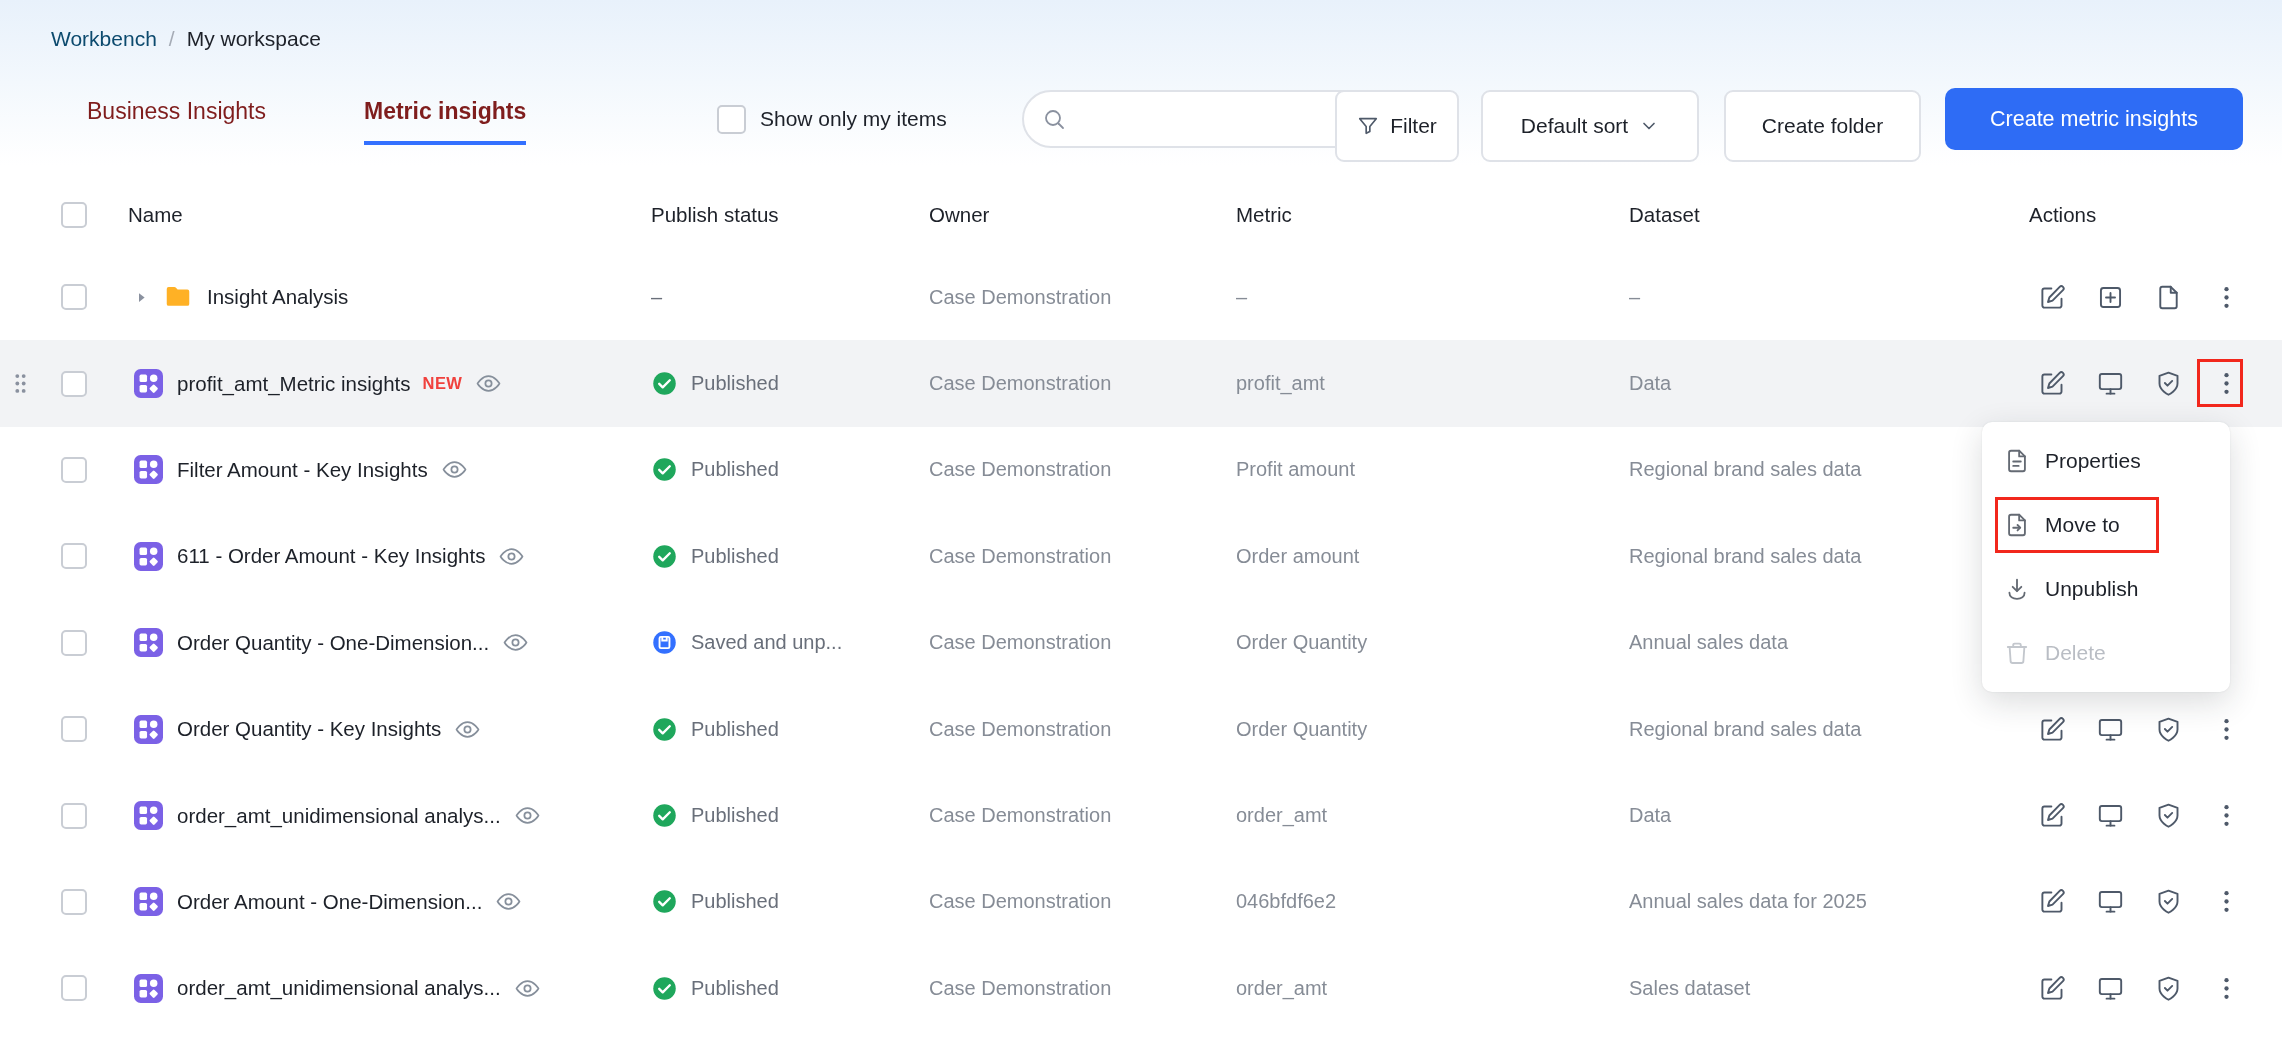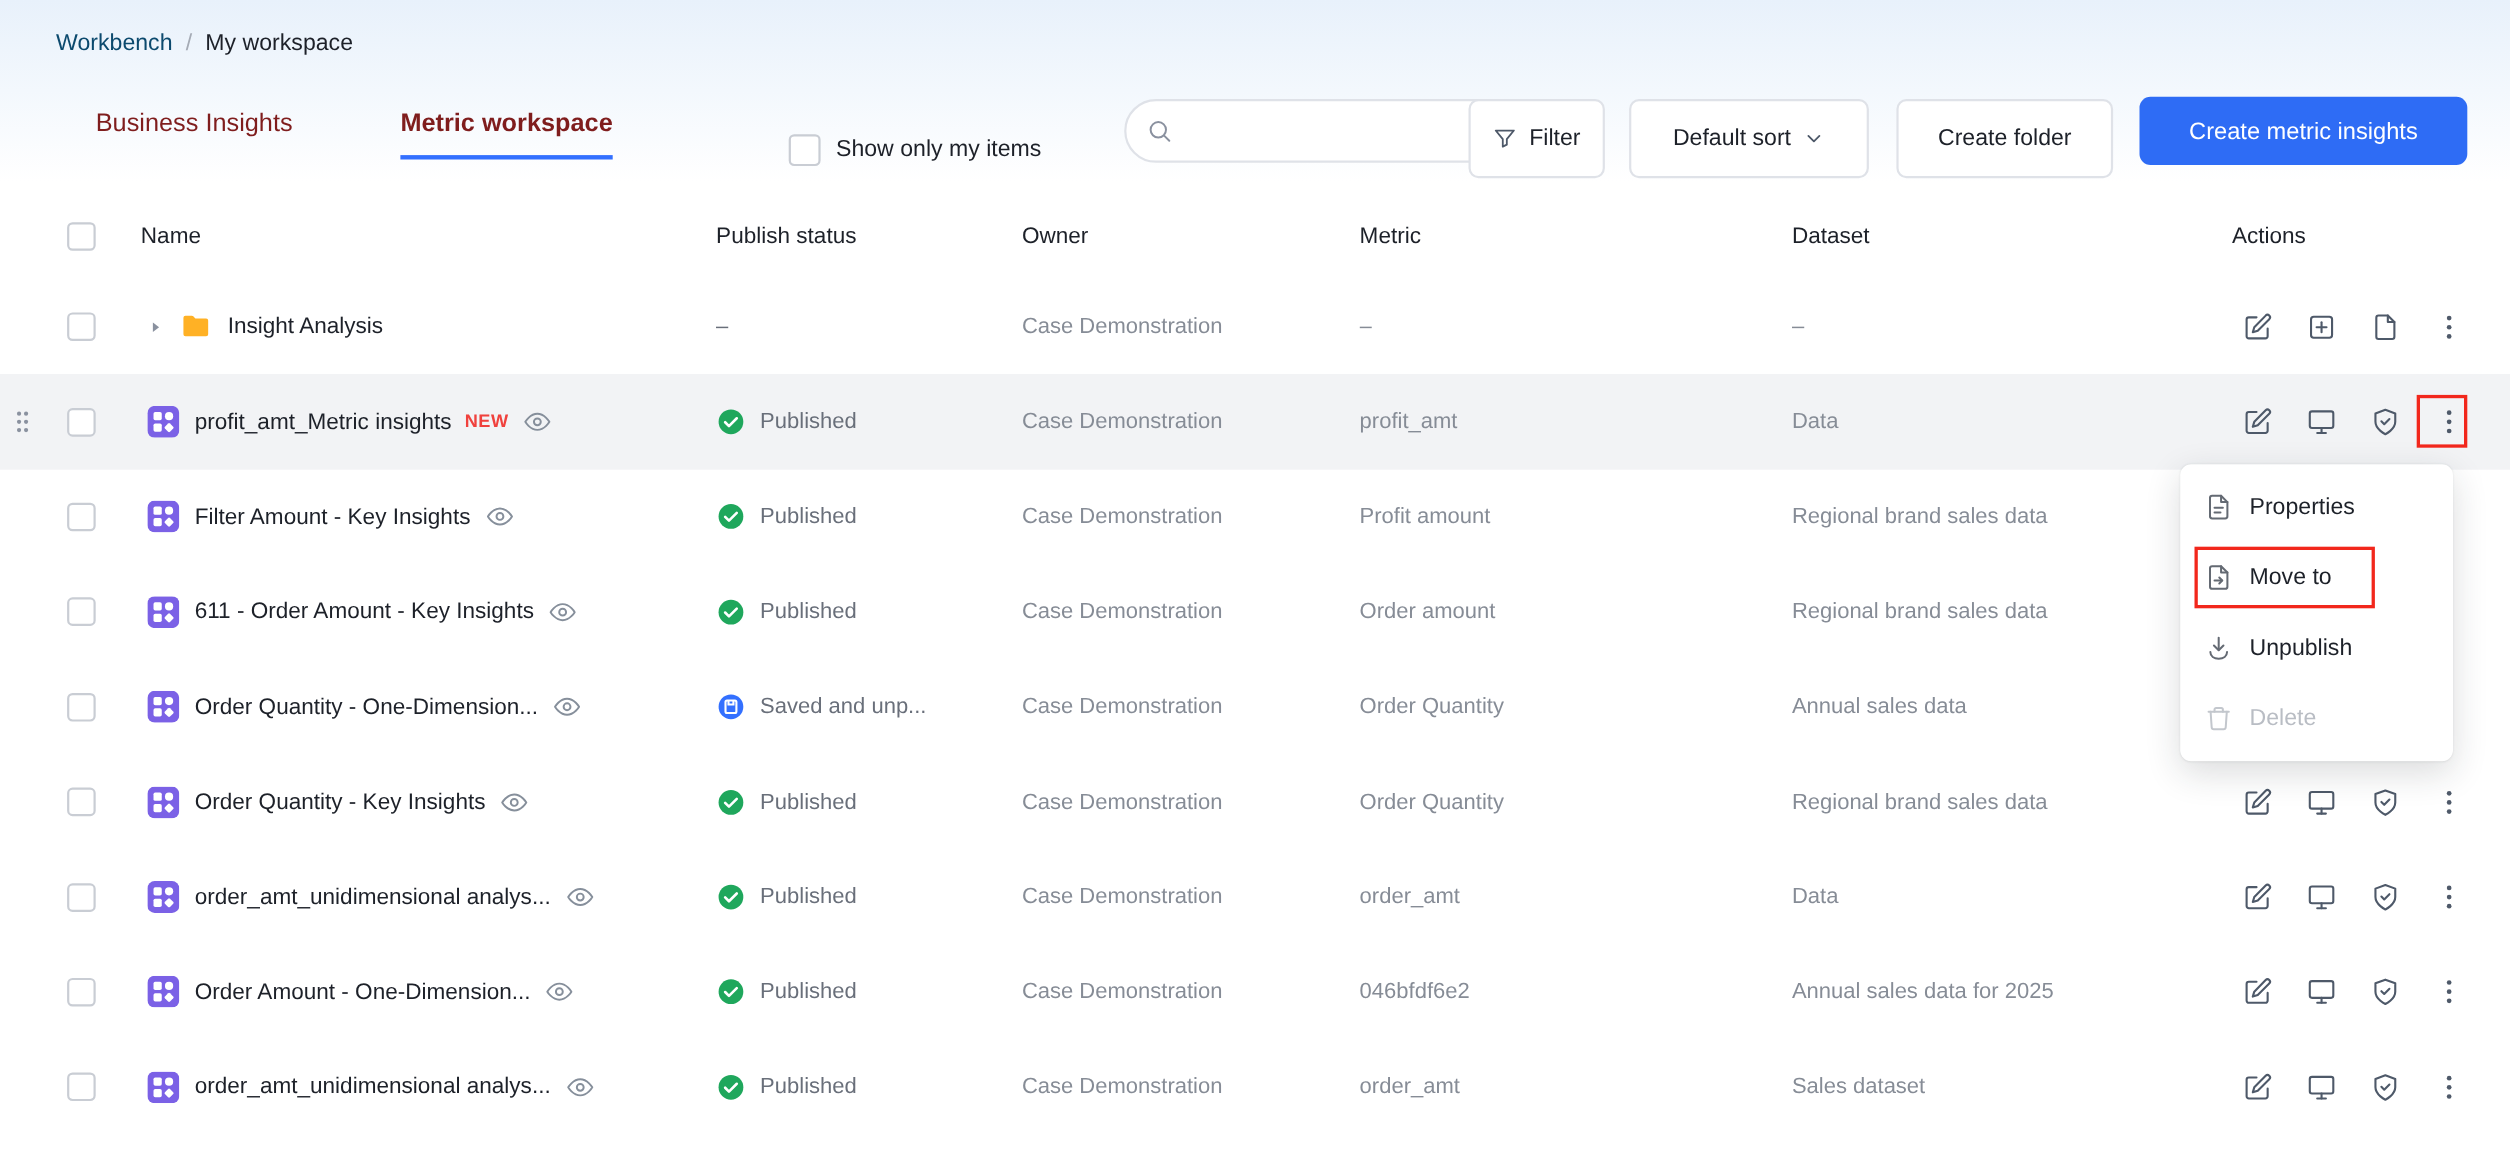--- a/index.html
+++ b/index.html
@@ -20,21 +20,21 @@
   .crumb-current { color:#1d2129; font-weight:500; }
 
   
   .tabs { position:absolute; left:51px; top:98px; display:flex; gap:62px; font-size:23px; }
   .tab { padding-bottom:16px; cursor:pointer; color:#7f1d1d;margin-left:36px; }
   .tab.active { font-weight:700; border-bottom:4px solid #3370ff; }
 
   .chk {
     width:29px; height:29px; border:2px solid #c9cdd4; border-radius:5px; background:#fff; flex:0 0 auto;
   }
-  .show-only { position:absolute; left:717px; top:107px; height:58px; display:flex; align-items:center; gap:14px; font-size:21px; }
+  .show-only { position:absolute; left:717px; top:90px; height:58px; display:flex; align-items:center; gap:14px; font-size:21px; }
 
   .search-box {
     position:absolute; left:1022px; top:90px; width:371px; height:58px;
     border:2px solid #dfe2e8; border-radius:29px; background:#fff;
     display:flex; align-items:center; padding:0 10px 0 18px; gap:10px;
   }
   .search-box input { border:none; outline:none; flex:1; font-size:20px; font-family:inherit; background:transparent; min-width:0; }
 
   .btn {
     position:absolute; top:90px; height:72px; background:#fff; border:2px solid #dfe2e8; border-radius:9px;
@@ -99,21 +99,21 @@
   <div class="top-gradient"></div>
 
   <div class="breadcrumb">
     <span class="crumb-muted">Workbench</span>
     <span class="crumb-sep">/</span>
     <span class="crumb-current">My workspace</span>
   </div>
 
   <div class="tabs">
     <div class="tab">Business Insights</div>
-    <div class="tab active">Metric workspace</div>
+    <div class="tab active">Metric insights</div>
   </div>
 
   <div class="show-only">
     <span class="chk"></span>
     <span>Show only my items</span>
   </div>
 
   <div class="search-box">
     <svg width="24" height="24" viewBox="0 0 24 24" fill="none" stroke="#8a919f" stroke-width="1.8" stroke-linecap="round">
         <circle cx="11" cy="11" r="7"></circle>

